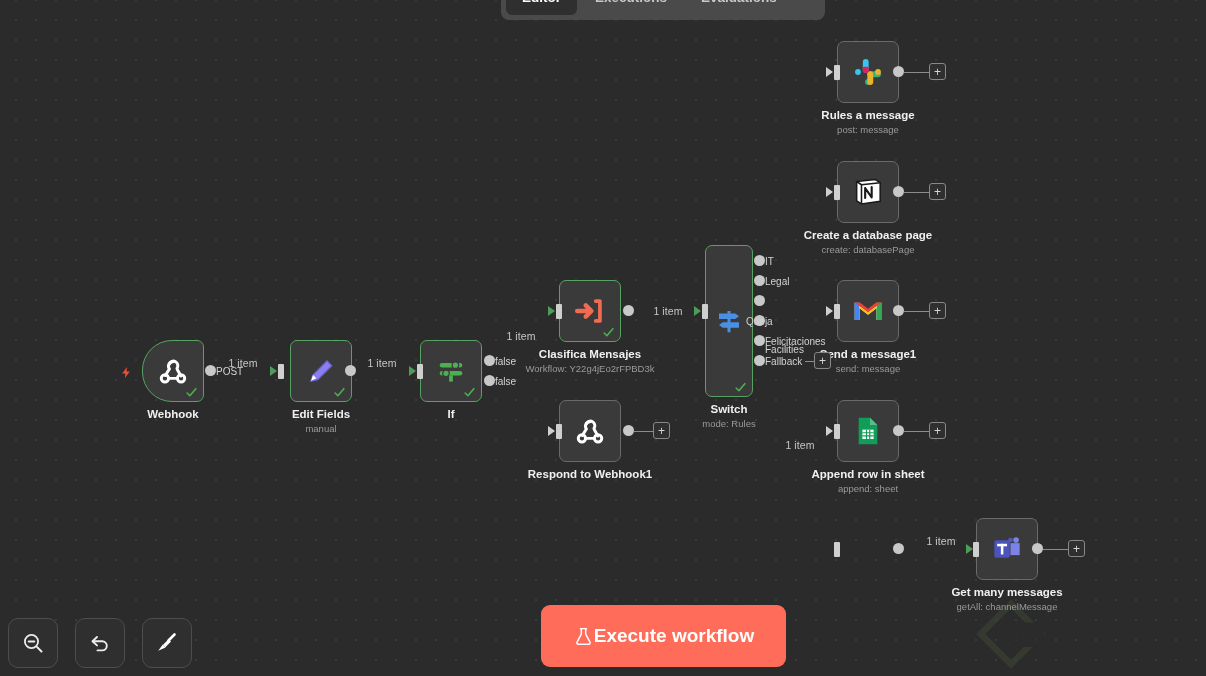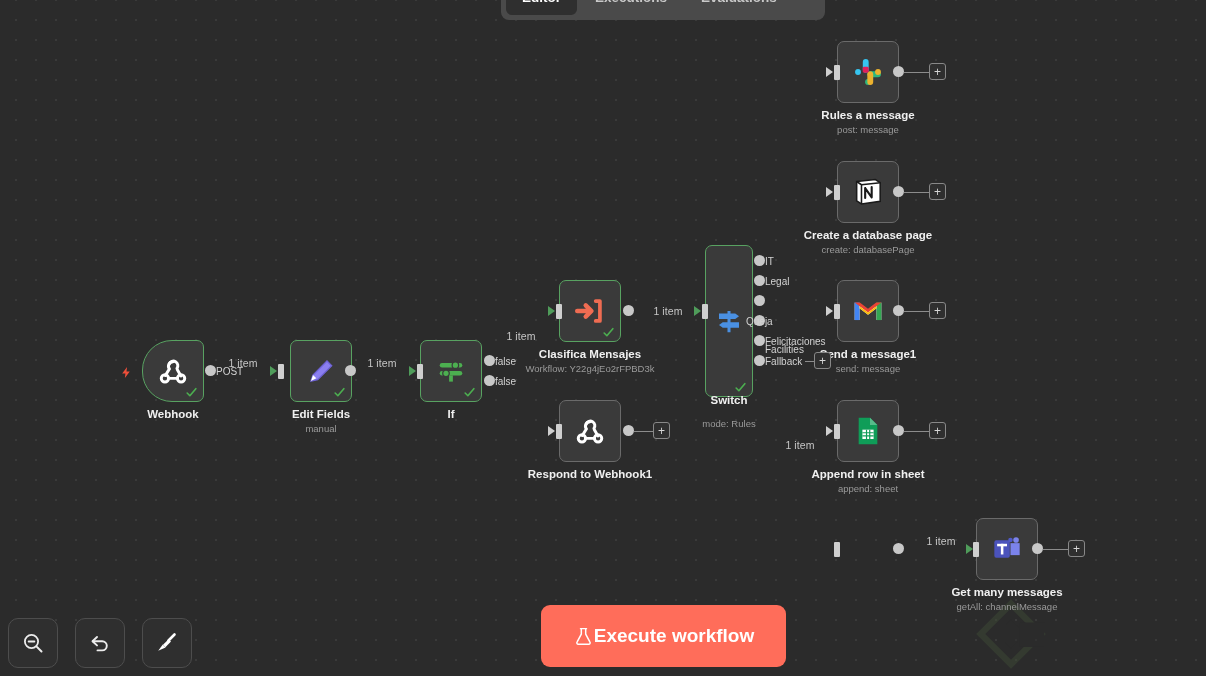--- a/index.html
+++ b/index.html
@@ -331,21 +331,21 @@
     <div class="node-box switch ok">
       <svg width="30" height="30" viewBox="0 0 24 24">
         <path d="M4 6 h13 l3 2.2 -3 2.2 H4 z" fill="#4a90e2"></path>
         <path d="M20 13 H7 l-3 2.2 3 2.2 h13 z" fill="#4a90e2"></path>
         <rect x="10.8" y="4" width="2.4" height="17" fill="#4a90e2"></rect>
       </svg>
       <svg class="check" viewBox="0 0 24 24">
         <path d="M4 13 l5 5 L20 5" fill="none" stroke="#4caf50" stroke-width="3" stroke-linecap="round" stroke-linejoin="round"></path>
       </svg>
     </div>
-    <div class="node-title" style="top:149px;">Switch</div>
+    <div class="node-title" style="top:158px;">Switch</div>
     <div class="node-sub" style="top:173px;">mode: Rules</div>
   </div>
 
   <div class="port-out" style="left:754px; top:255px;"></div>
   <div class="port-label" style="left:765px; top:256px;">IT</div>
   <div class="port-out" style="left:754px; top:275px;"></div>
   <div class="port-label" style="left:765px; top:276px;">Legal</div>
   <div class="port-out" style="left:754px; top:295px;"></div>
   <div class="port-label" style="left:765px; top:296px;margin-top:48px;">Facilities</div>
   <div class="port-out" style="left:754px; top:315px;"></div>

